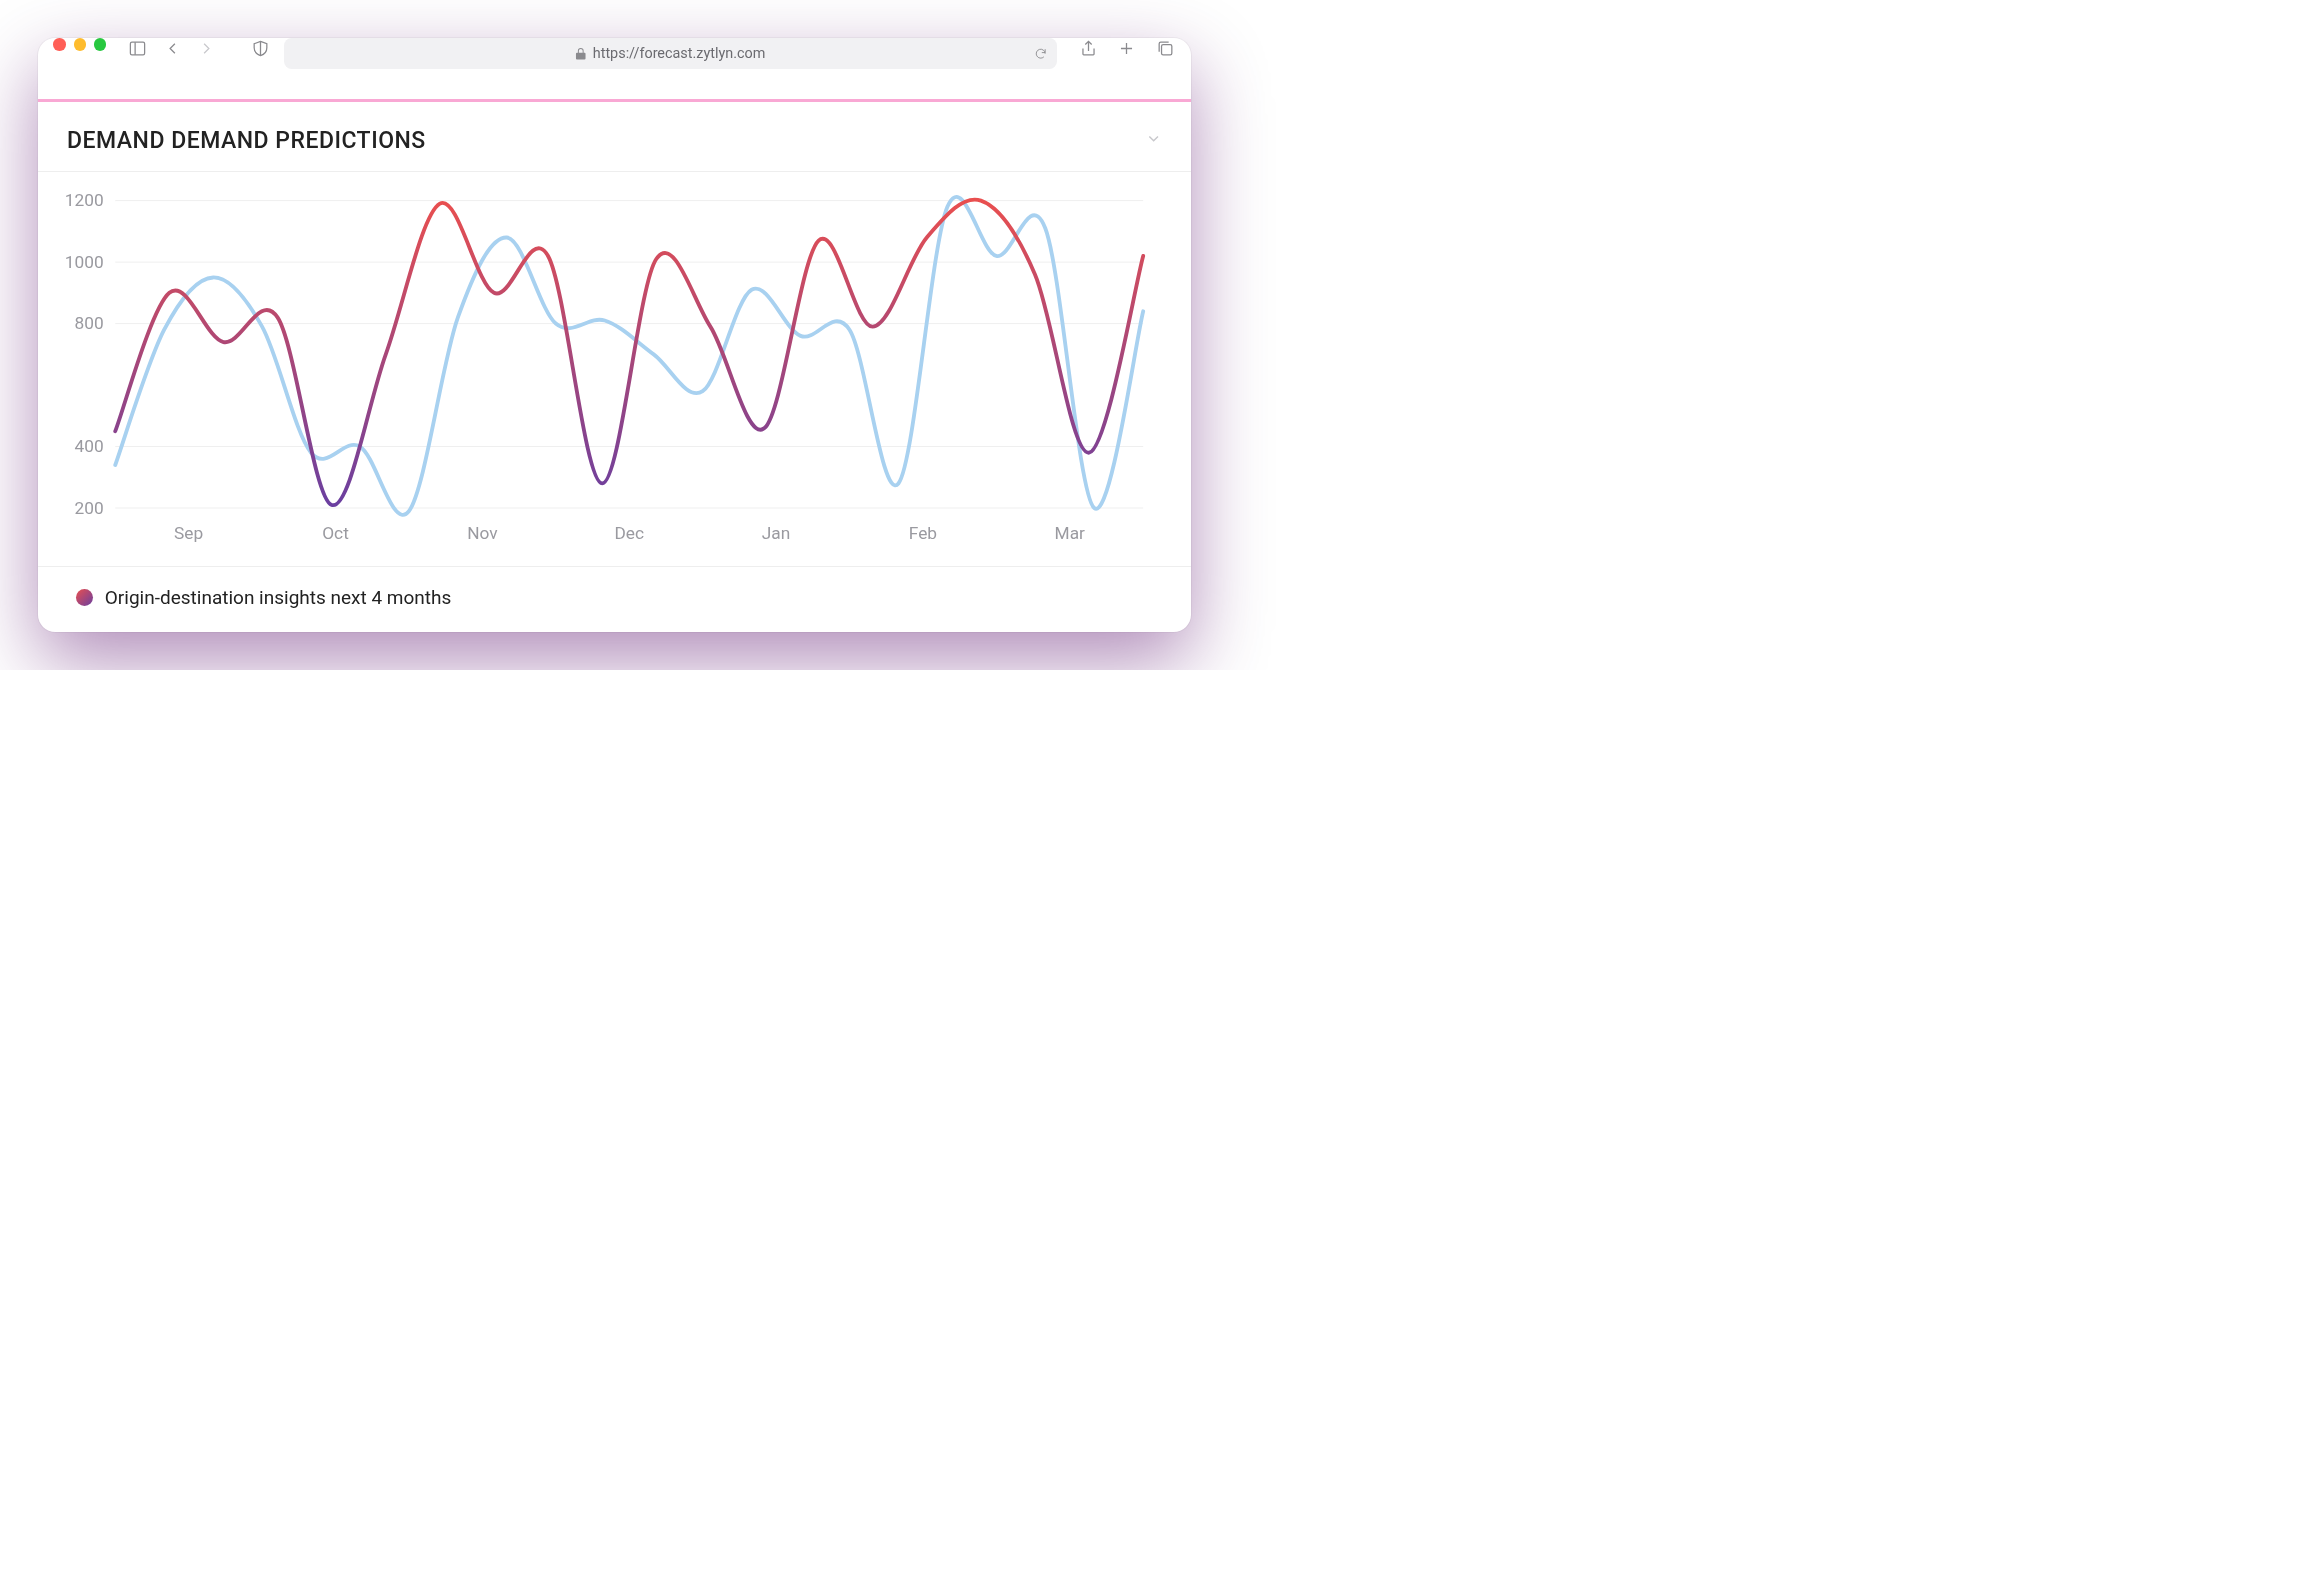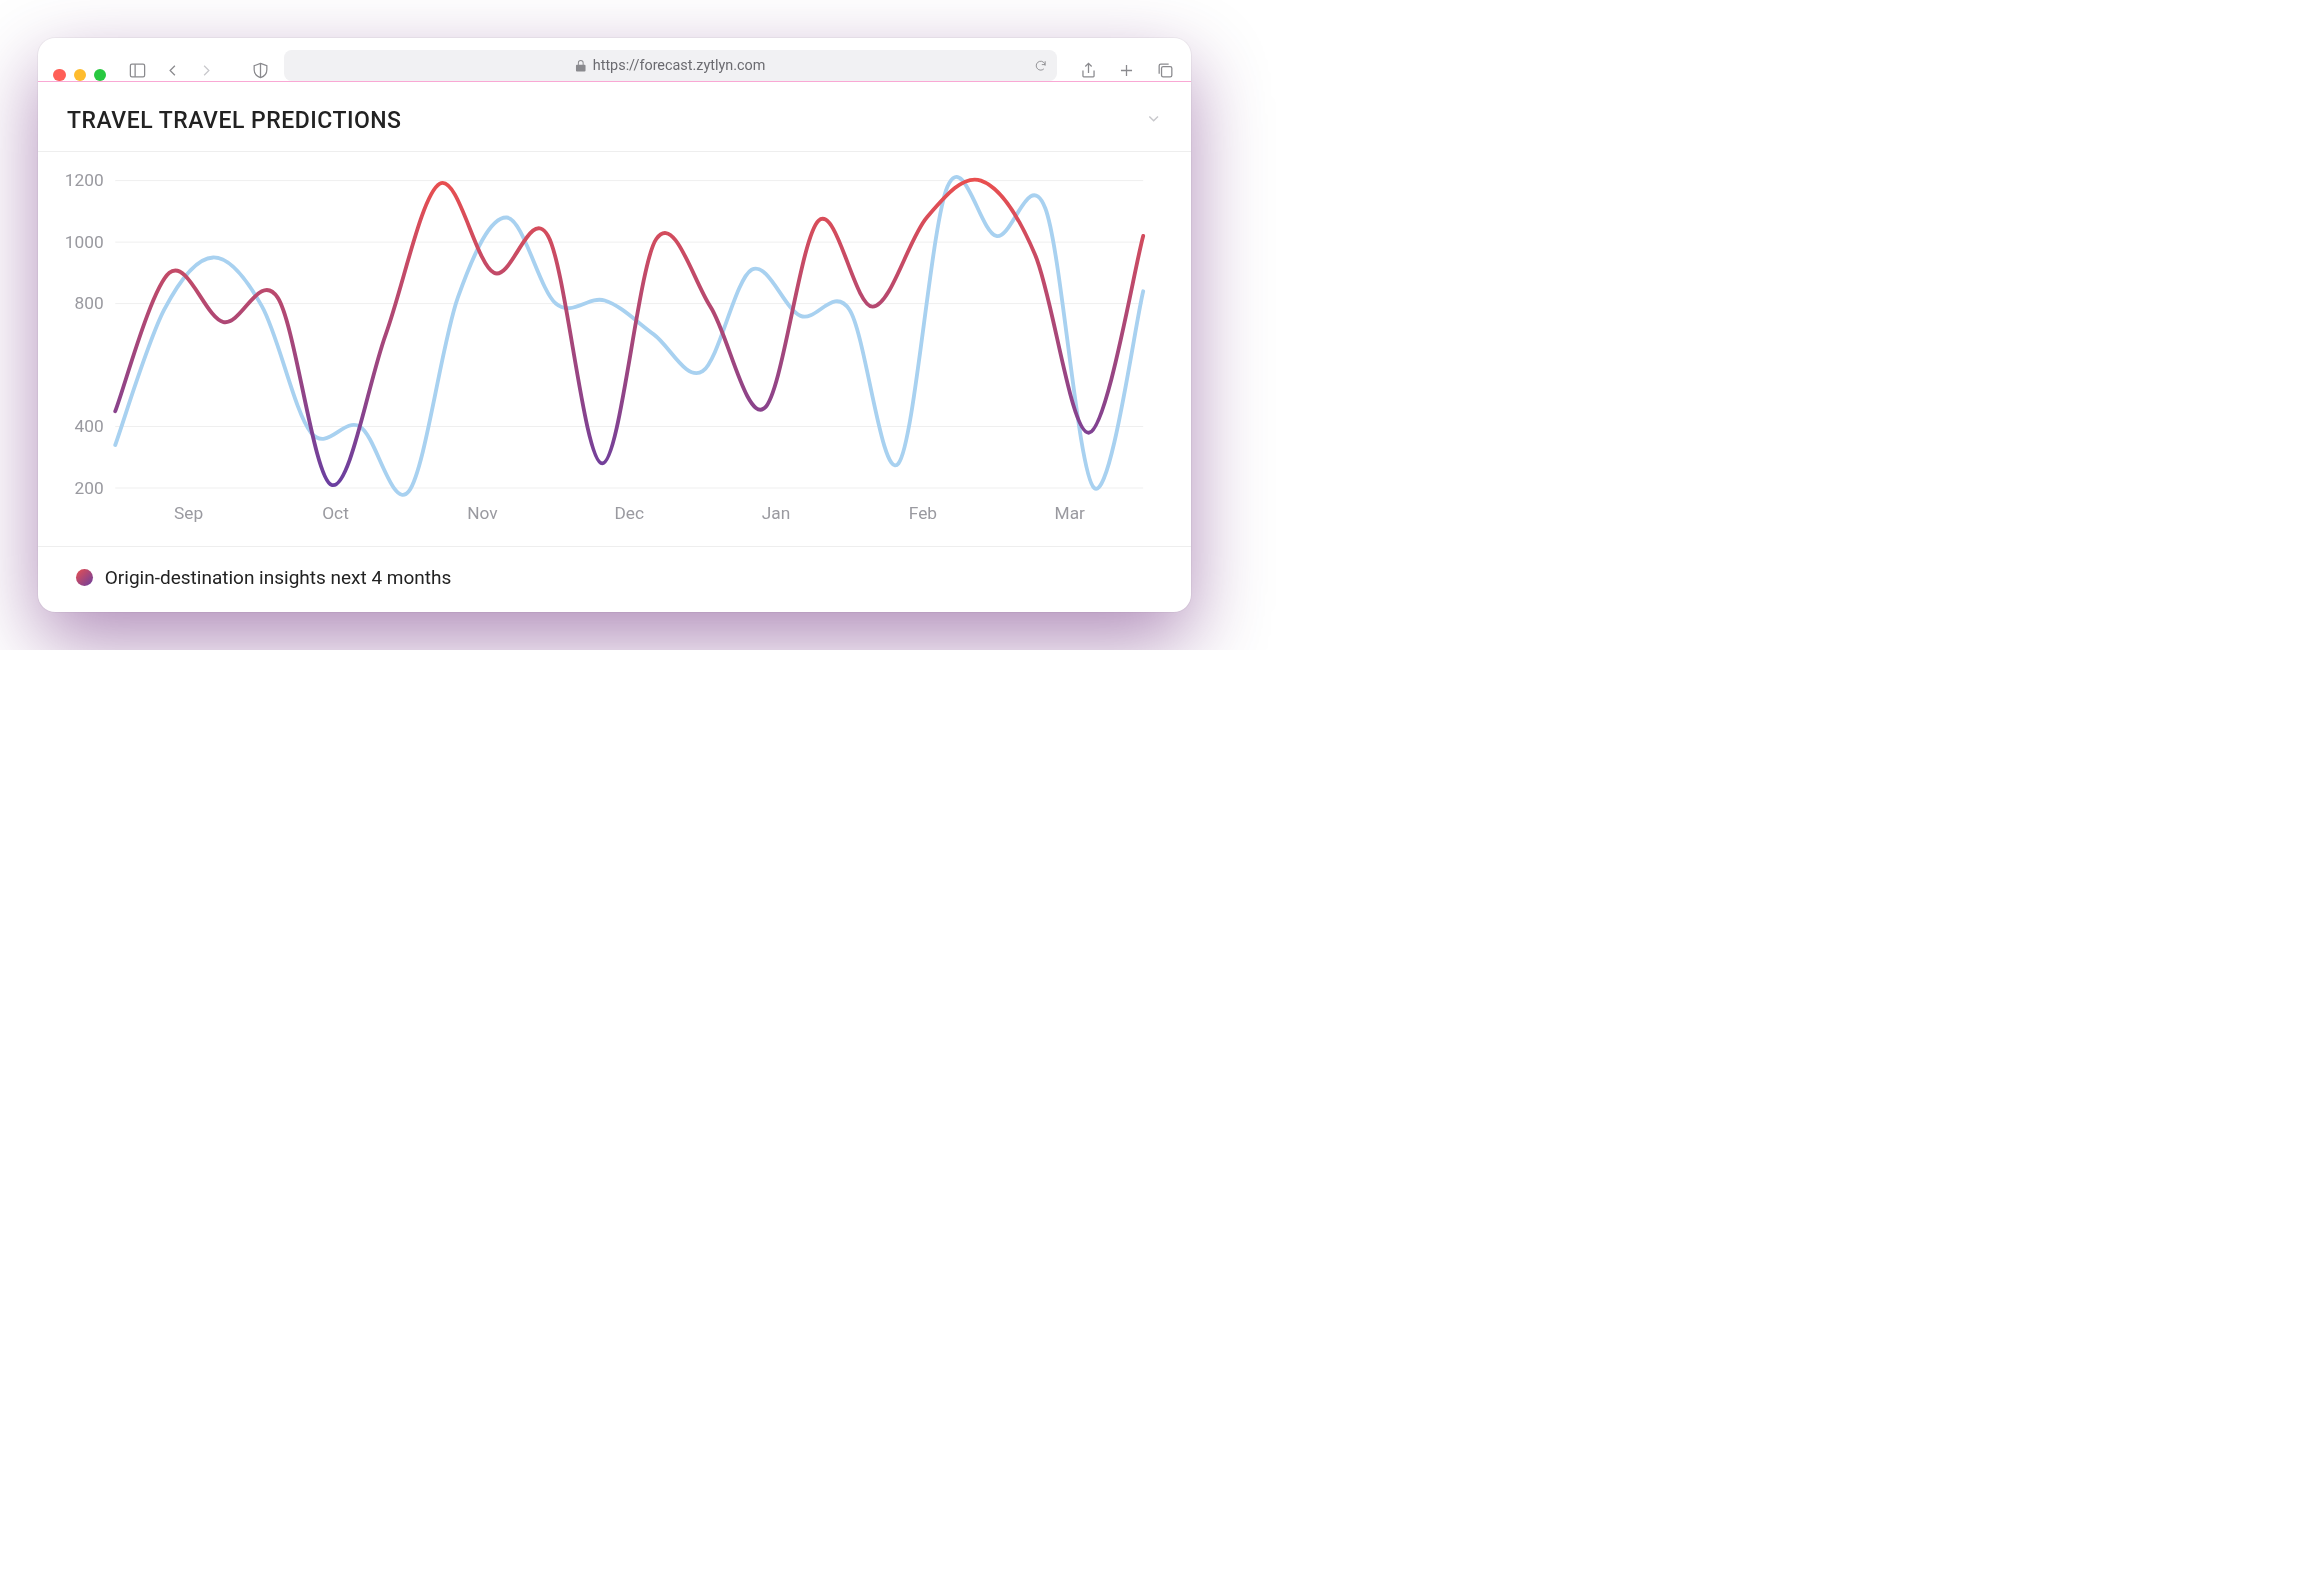--- a/index.html
+++ b/index.html
@@ -11,26 +11,26 @@
   .window {
     width: 1153px;
     background: #fff;
     border-radius: 17.3px;
     overflow: hidden;
     box-shadow: 0 29px 77px rgba(80,0,100,0.45), 0 0 0 1px rgba(0,0,0,0.04);
     position: relative;
   }
   
   .toolbar {
-    height: 44px;
-    display: flex;
-    align-items: flex-end;
+    height: 64px;
+    display: flex;
+    align-items: flex-start;
     padding: 0 15.4px;
     gap: 13.4px;
-    border-bottom: 1px solid #f9a8d4;
+    border-bottom: 3px solid #f9a8d4;
   }
   .traffic { display: flex; gap: 7.7px; margin-right: 7.7px; }
   .dot { width: 12.5px; height: 12.5px; border-radius: 50%; }
   .dot.red { background: #ff5f57; }
   .dot.yellow { background: #febc2e; }
   .dot.green { background: #28c840; }
   .tb-icon {
     width: 21px; height: 21px;
     display: flex; align-items: center; justify-content: center;
     color: #8a8a8e;
@@ -162,21 +162,21 @@
       <div class="tb-icon">
         <svg viewBox="0 0 24 24">
             <rect x="7" y="7" width="13" height="13" rx="2"></rect>
             <path d="M4 16V6a2 2 0 012-2h10"></path>
           </svg>
       </div>
     </div>
   </div>
 
   <div class="card-header">
-    <div class="card-title">TRAVEL TRAVEL PREDICTIONS</div>
+    <div class="card-title">DEMAND DEMAND PREDICTIONS</div>
     <div class="chevron">
       <svg viewBox="0 0 24 24">
           <polyline points="6 9 12 15 18 9"></polyline>
         </svg>
     </div>
   </div>
 
   <div class="chart-wrap">
     <svg id="chart" class="chart-svg" viewBox="0 0 1160 380">
       <defs>

